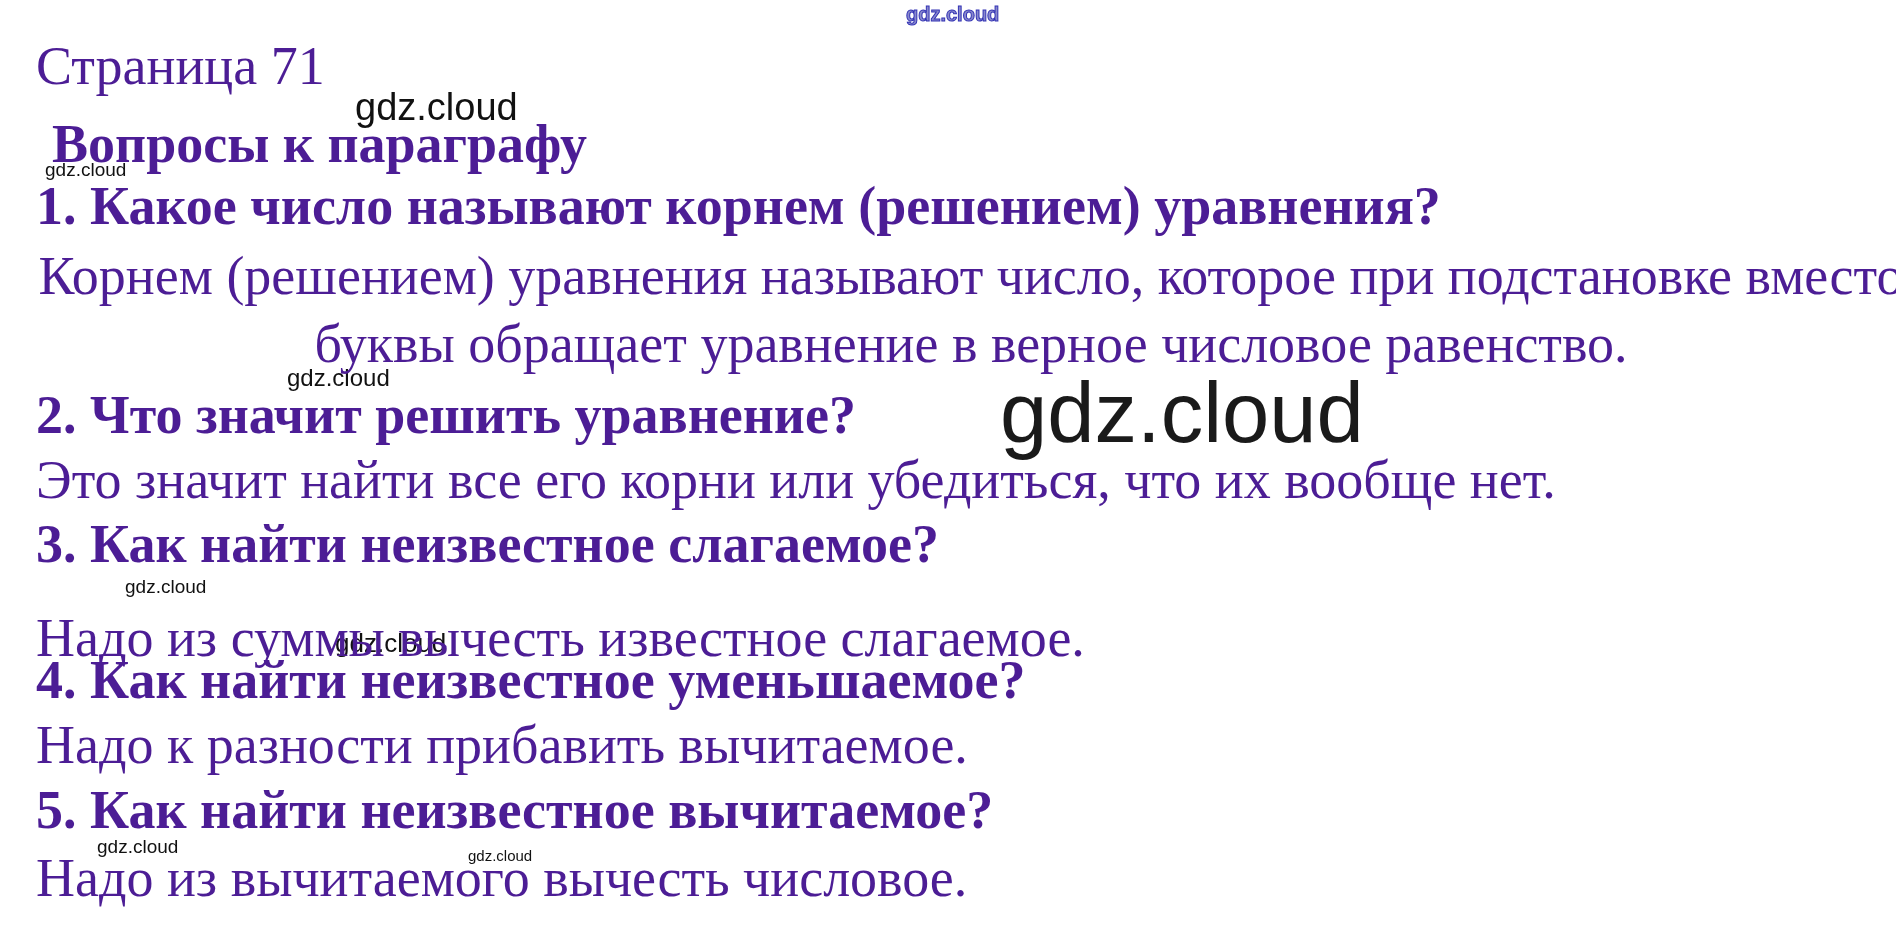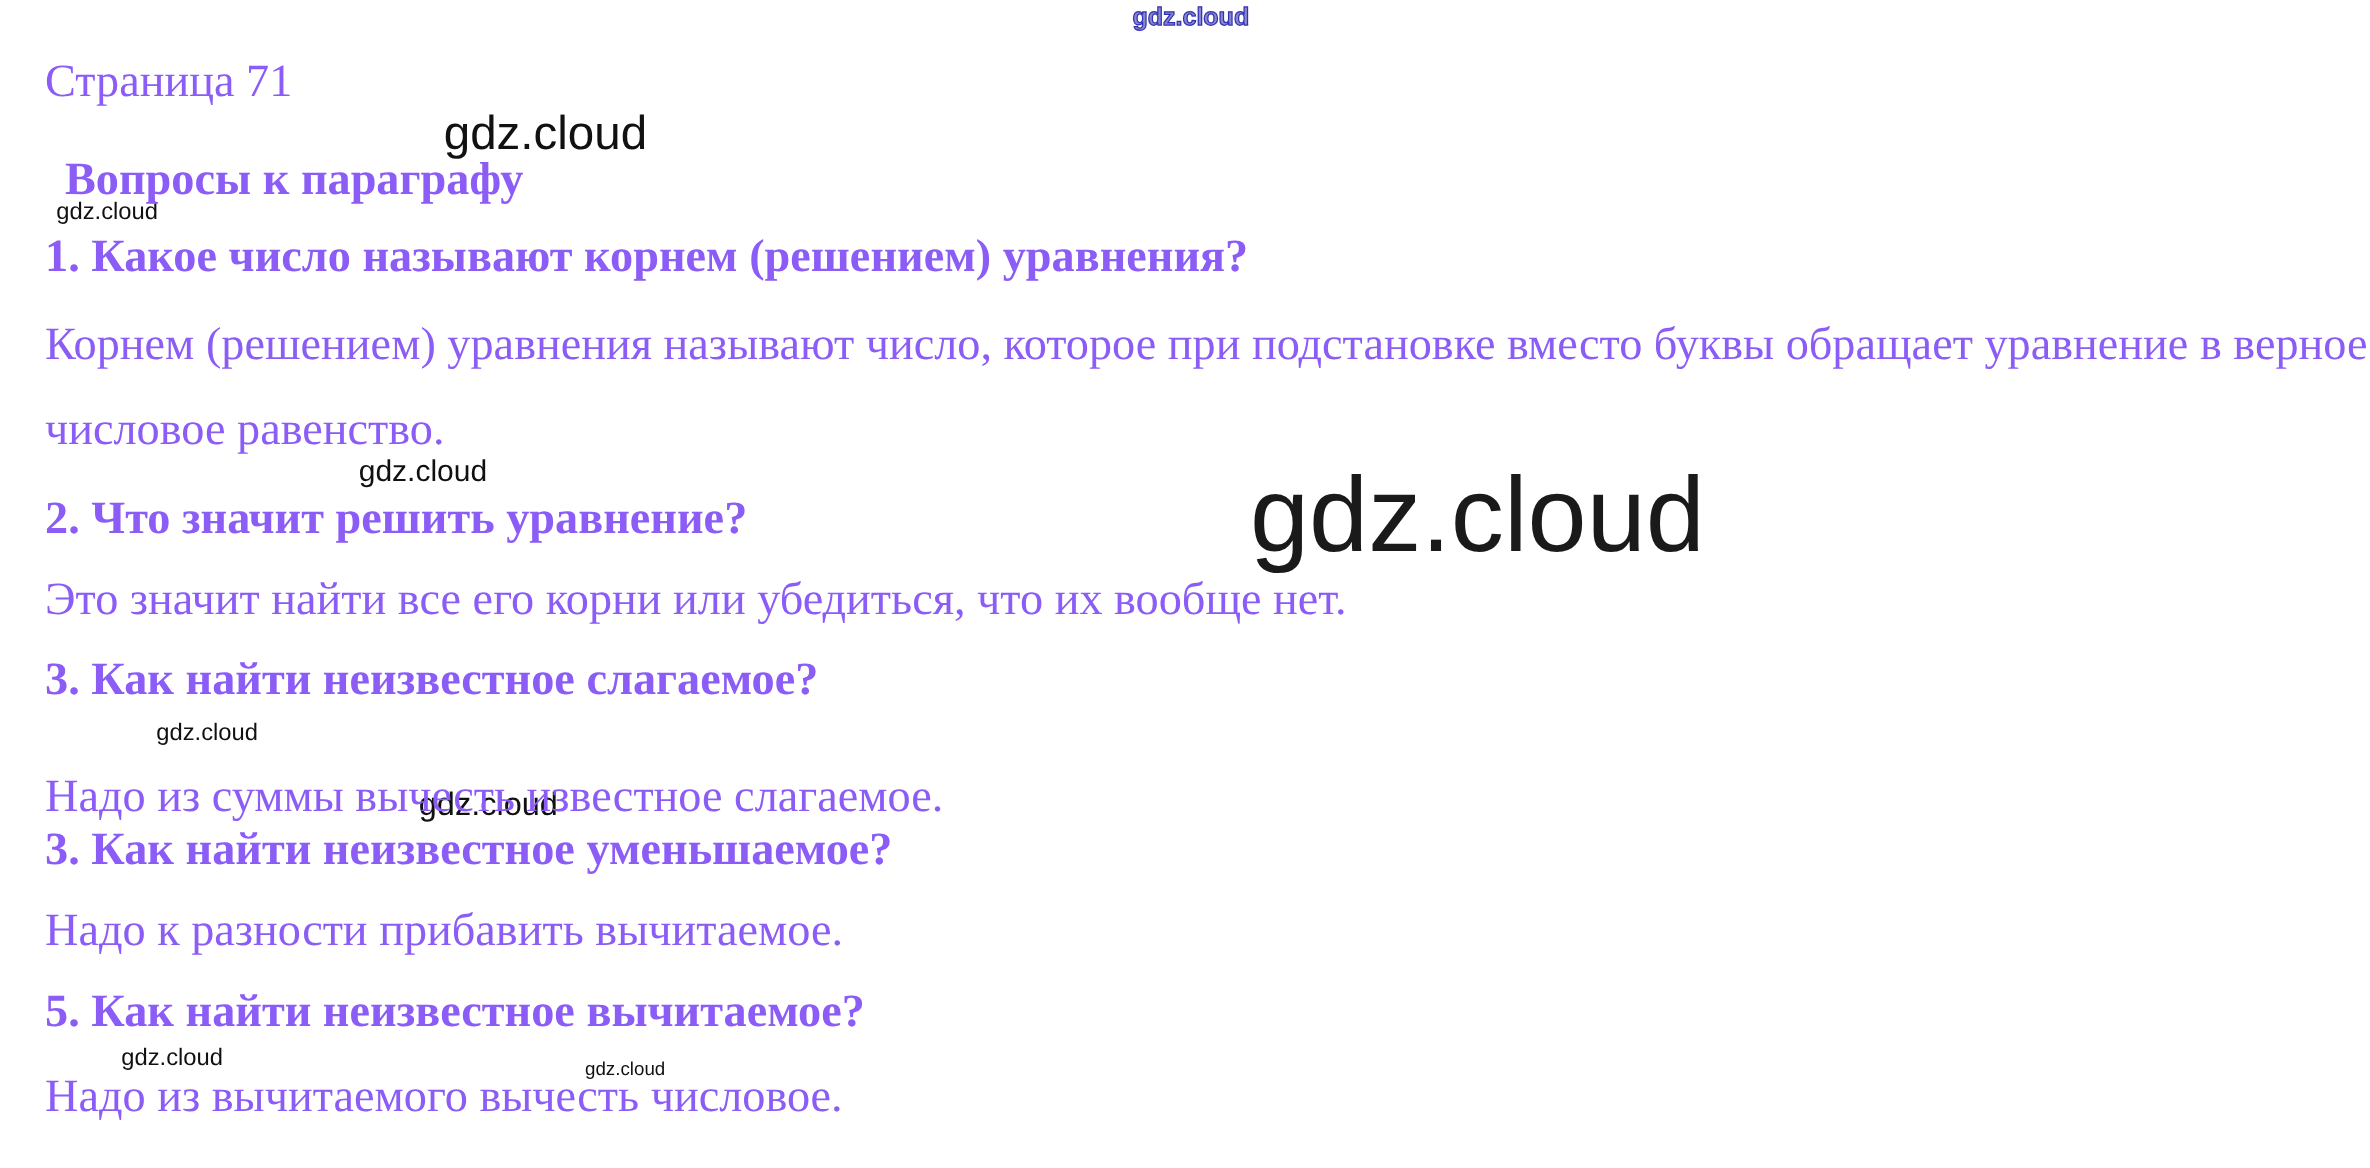--- a/index.html
+++ b/index.html
@@ -11,24 +11,25 @@
     position: relative;
     width: 1896px;
     height: 934px;
     overflow: hidden;
     font-family: "Liberation Serif", "DejaVu Serif", serif;
     color: #000000;
   }
   .line {
     position: absolute;
     left: 36px;
-    font-size: 37px;
+    font-size: 54px;
     line-height: 68px;
     white-space: nowrap;
-    color: #8b5cf6;
+    color: #4c1d95;
+    text-align: center;
   }
   .wrapline {
     white-space: normal;
     width: 1870px;
   }
   .q { font-weight: bold; }
   .page-label { top: 32px; }
   .section-title { top: 110px; font-weight: bold; margin-left: 16px; }
   .q1 { top: 172px; }
   .a1 { top: 242px; }
@@ -83,17 +84,17 @@
 
 <div class="line q q1">1. Какое число называют корнем (решением) уравнения?</div>
 <div class="line wrapline a1">Корнем (решением) уравнения называют число, которое при подстановке вместо буквы обращает уравнение в верное числовое равенство.</div>
 
 <div class="line q q2">2. Что значит решить уравнение?</div>
 <div class="line a2">Это значит найти все его корни или убедиться, что их вообще нет.</div>
 
 <div class="line q q3">3. Как найти неизвестное слагаемое?</div>
 <div class="line a3">Надо из суммы вычесть известное слагаемое.</div>
 
-<div class="line q q4">3. Как найти неизвестное уменьшаемое?</div>
+<div class="line q q4">4. Как найти неизвестное уменьшаемое?</div>
 <div class="line a4">Надо к разности прибавить вычитаемое.</div>
 
 <div class="line q q5">5. Как найти неизвестное вычитаемое?</div>
 <div class="line a5">Надо из вычитаемого вычесть числовое.</div>
 
 </body></html>

